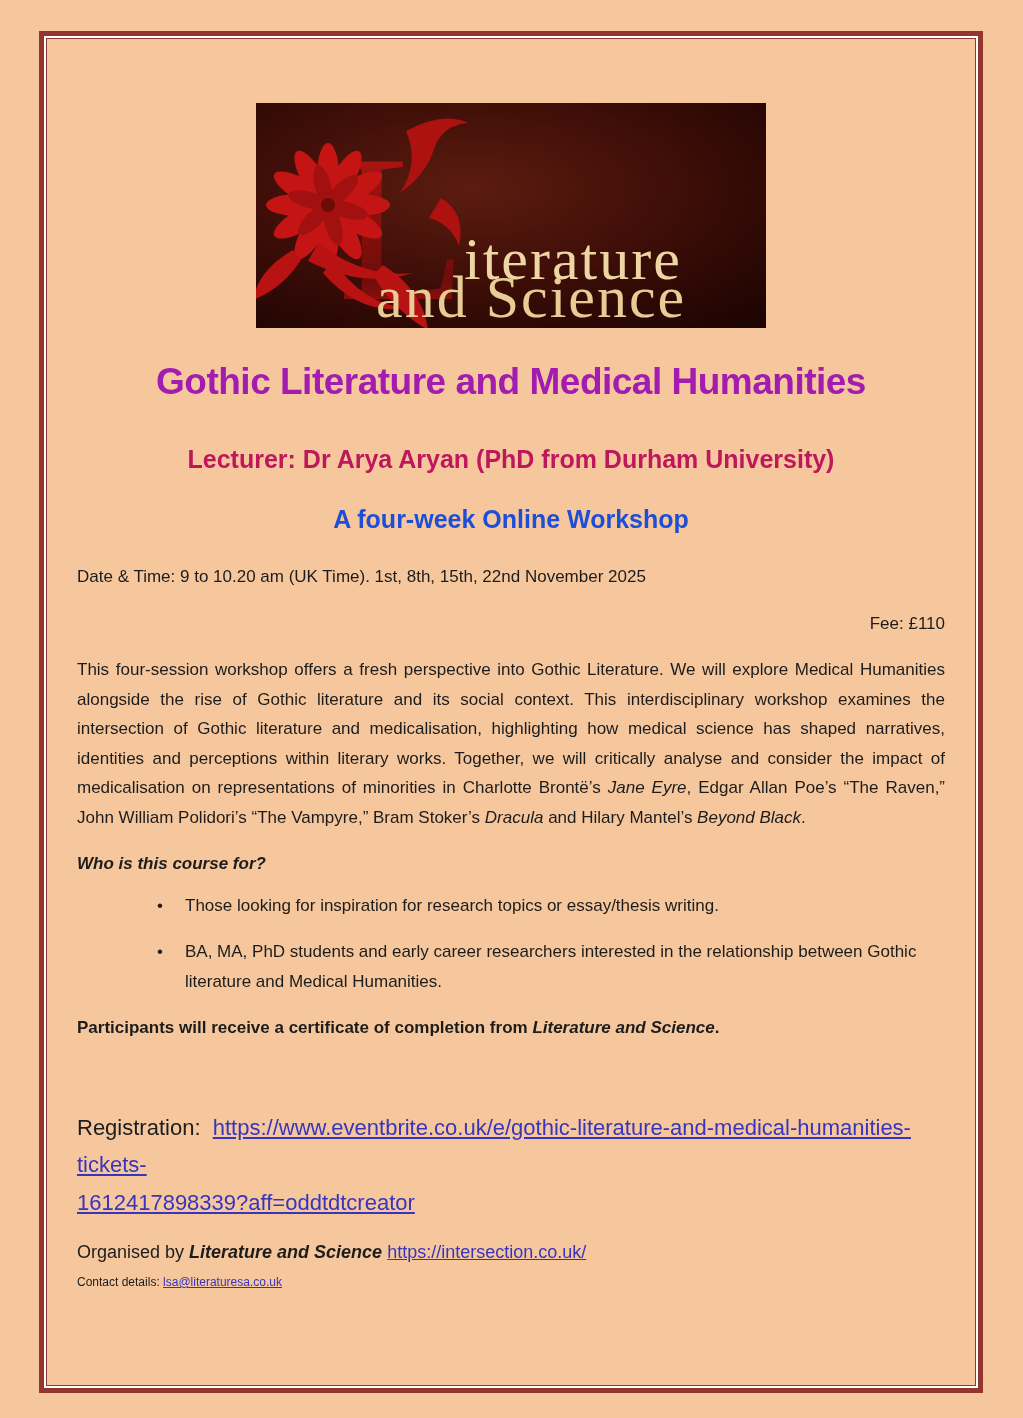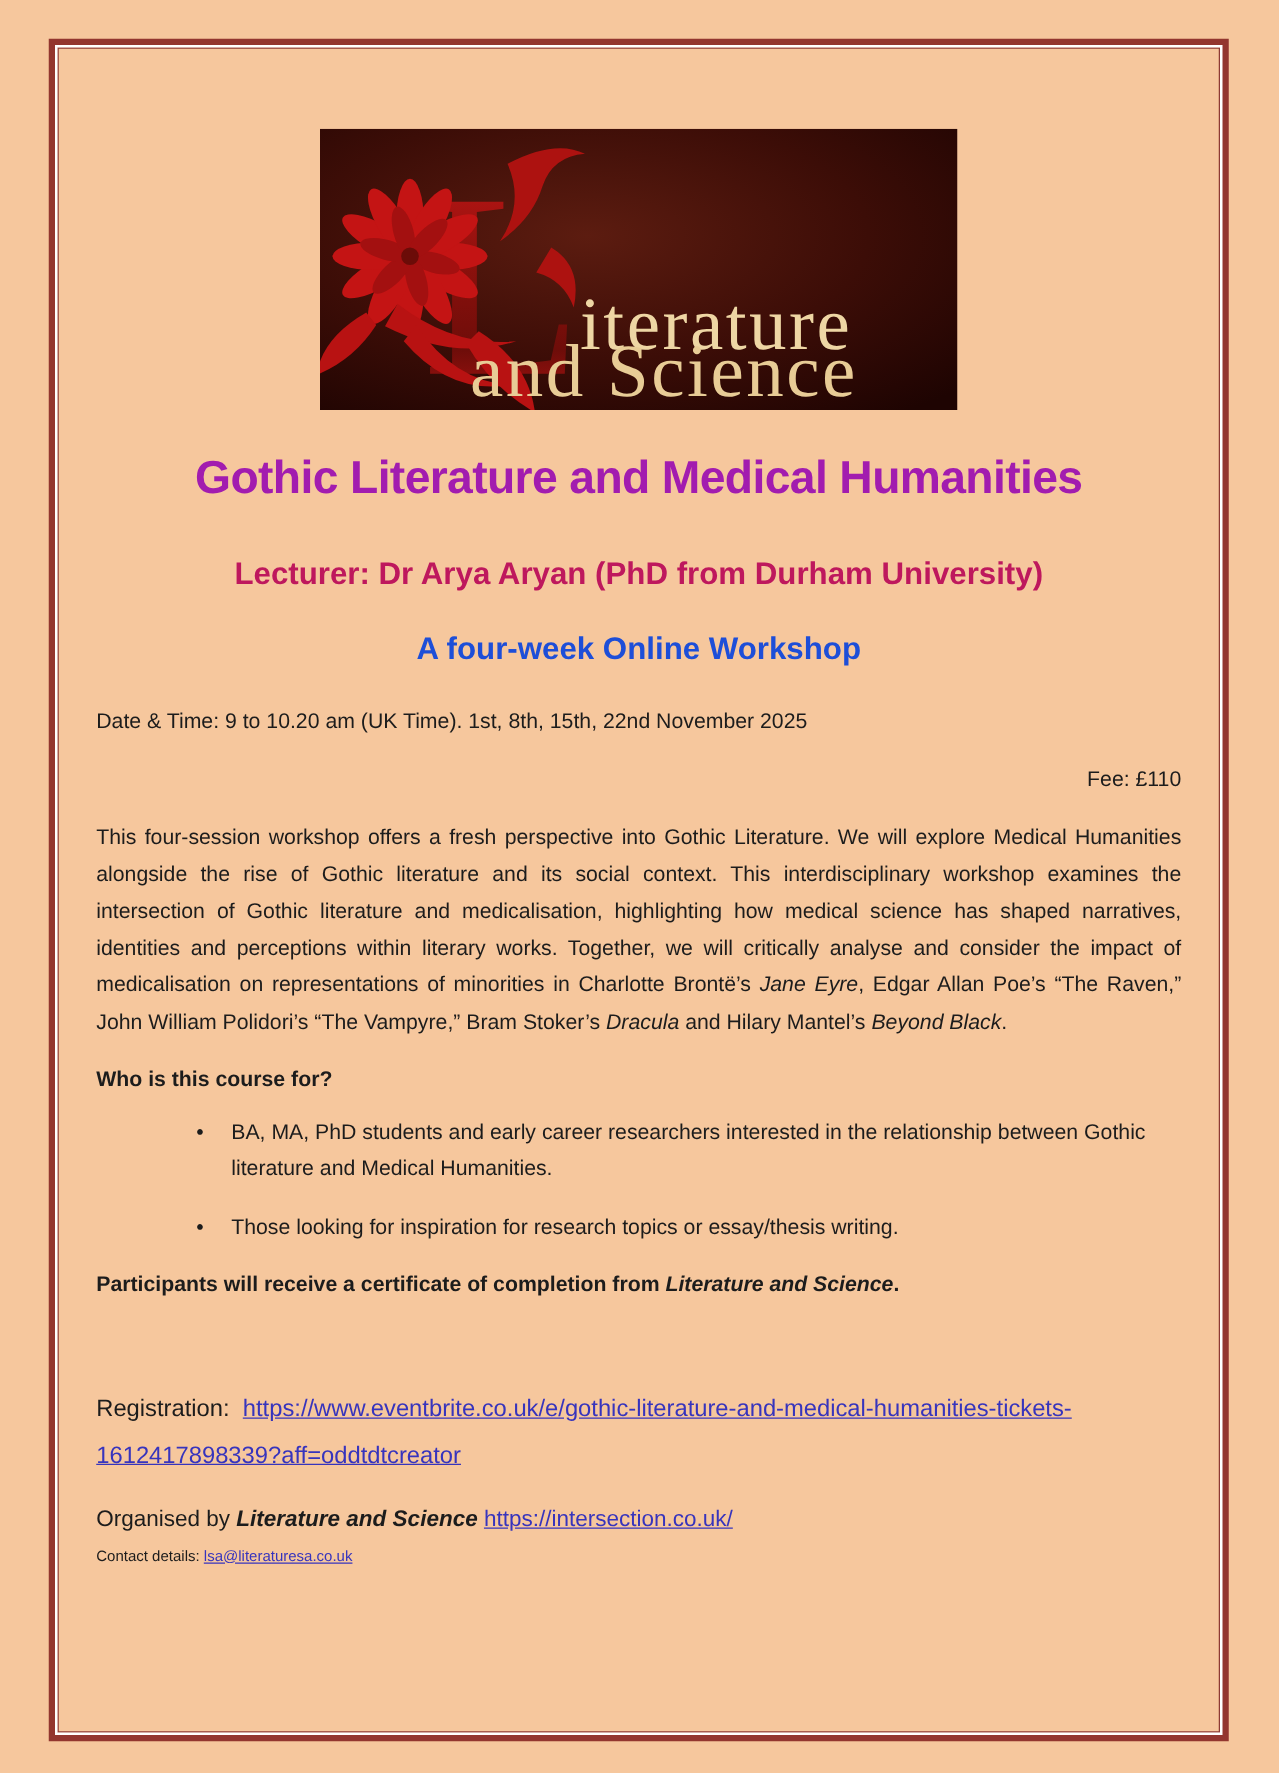--- a/index.html
+++ b/index.html
@@ -53,38 +53,38 @@
   }
   .body-text{font-size:17px;line-height:29.5px;}
   .detail-line{margin:0;margin-top:28px;}
   .detail-line + .detail-line{margin-top:17px;text-align:right;}
   .bold{font-weight:normal;}
   .bolditalic{font-weight:bold;font-style:italic;}
   p.description{
     margin:17px 0 0 0;
     text-align:justify;
   }
-  p.who{margin:17px 0 0 0;font-weight:bold;}
+  p.who{margin:17px 0 0 0;font-weight:bold;font-style:italic;}
   .bullets{margin:12px 0 0 0;padding:0;list-style:none;}
   .bullet{
     position:relative;
     padding-left:108px;
   }
   .bullet + .bullet{margin-top:17px;}
   .bullet::before{
     content:"\2022";
     position:absolute;
     left:80px;
     top:0;
     font-size:17px;
   }
   p.certificate{margin:17px 0 0 0;font-weight:bold;}
   p.registration{
     margin:66px 0 0 0;
-    font-size:19px;
+    font-size:22px;
     line-height:37.5px;
   }
   a.link{
     color:#3734bd;
     text-decoration:underline;
     cursor:pointer;
   }
   p.organised{
     margin:16px 0 0 0;
     font-size:18px;
@@ -170,22 +170,22 @@
 
     <p class="body-text detail-line"><span class="bold">Date &amp; Time:</span><span> 9 to 10.20 am (UK Time). 1st, 8th, 15th, 22nd November 2025</span></p>
 
     <p class="body-text detail-line"><span class="bold">Fee:</span><span> £110</span></p>
 
     <p class="body-text description"><span>This four-session workshop offers a fresh perspective into Gothic Literature. We will explore Medical Humanities alongside the rise of Gothic literature and its social context. This interdisciplinary workshop examines the intersection of Gothic literature and medicalisation, highlighting how medical science has shaped narratives, identities and perceptions within literary works. Together, we will critically analyse and consider the impact of medicalisation on representations of minorities in Charlotte Brontë’s </span><i>Jane Eyre</i><span>, Edgar Allan Poe’s “The Raven,” John William Polidori’s “The Vampyre,” Bram Stoker’s </span><i>Dracula</i><span> and Hilary Mantel’s </span><i>Beyond Black</i><span>.</span></p>
 
     <p class="body-text who">Who is this course for?</p>
 
     <ul class="bullets body-text">
+      <li class="bullet">Those looking for inspiration for research topics or essay/thesis writing.</li>
       <li class="bullet">BA, MA, PhD students and early career researchers interested in the relationship between Gothic literature and Medical Humanities.</li>
-      <li class="bullet">Those looking for inspiration for research topics or essay/thesis writing.</li>
     </ul>
 
     <p class="body-text certificate"><span>Participants will receive a certificate of completion from </span><span class="bolditalic">Literature and Science</span><span>.</span></p>
 
     <p class="registration"><span class="bold">Registration:</span>&nbsp;
       <a class="link"><span>https://www.eventbrite.co.uk/e/gothic-literature-and-medical-humanities-tickets-</span><br><span>1612417898339?aff=oddtdtcreator</span></a></p>
 
     <p class="organised"><span>Organised by </span><span class="bolditalic">Literature and Science</span>
       <a class="link">https://intersection.co.uk/</a></p>
 

